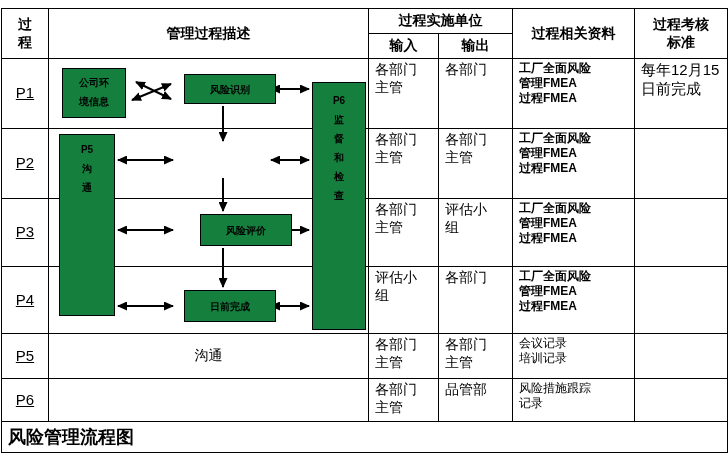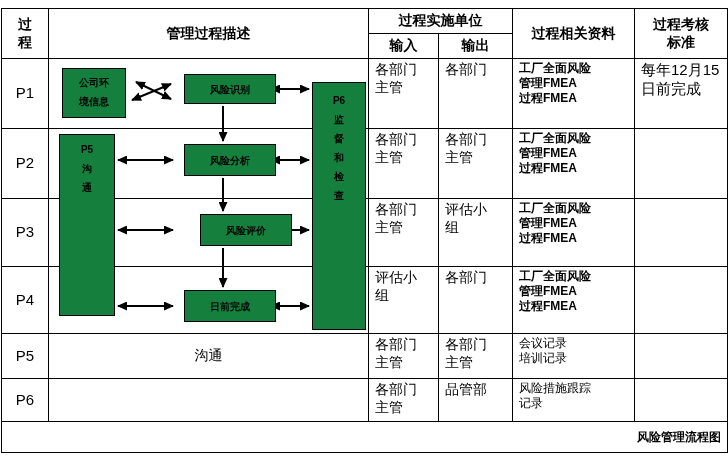--- a/index.html
+++ b/index.html
@@ -11,25 +11,25 @@
   table.main {
     position:absolute; left:1px; top:8px; width:726px;
     border-collapse:collapse; table-layout:fixed;
   }
   td, th {
     border:1px solid #000; padding:2px 6px;
     font-size:14px; font-weight:normal; vertical-align:top;
     white-space:pre-line; overflow:hidden; line-height:1.25;
   }
   thead th { text-align:center; vertical-align:middle; font-weight:bold; }
-  .col-p { text-align:center; vertical-align:middle; font-size:15px; }
+  .col-p { text-align:center; vertical-align:middle; font-size:15px;text-decoration:underline; }
   .desc-cell { text-align:center; vertical-align:middle; }
   .cell-materials { font-weight:bold; font-size:12px; }
   .cell-standard { font-size:15px; }
-  tr.title-row td { text-align:right; vertical-align:middle; font-weight:bold; font-size:12px; }
+  tr.title-row td { text-align:left; vertical-align:middle; font-weight:bold; font-size:18px; }
 
   .flow { position:absolute; left:0; top:0; width:728px; height:460px; z-index:5; pointer-events:none; }
   .fbox {
     position:absolute; border:1px solid #000; background:#15803d;
     text-align:center; font-weight:bold; font-size:10px; line-height:19px;
     white-space:pre-line;
   }
   .fbox.center { display:flex; align-items:center; justify-content:center;margin-left:8px; }
   .flow svg { position:absolute; left:0; top:0; }
   .flow line { stroke:#000; stroke-width:2; }
@@ -159,21 +159,20 @@
     <line x1="118" y1="160" x2="173" y2="160" marker-start="url(#ah)" marker-end="url(#ah)"></line>
     <line x1="118" y1="230" x2="173" y2="230" marker-start="url(#ah)" marker-end="url(#ah)"></line>
     <line x1="118" y1="306" x2="173" y2="306" marker-start="url(#ah)" marker-end="url(#ah)"></line>
   </svg>
 
   <div class="fbox" style="left:62px; top:68px; width:64px; height:50px; padding-top:4px;">公司环
 境信息</div>
 
   <div class="fbox center" style="left:176px; top:74px; width:92px; height:30px;">风险识别</div>
 
-  <div class="fbox center" style="left:176px; top:144px; width:92px; height:32px;">风险分析</div>
 
   <div class="fbox center" style="left:192px; top:214px; width:92px; height:32px;">风险评价</div>
 
   <div class="fbox center" style="left:176px; top:290px; width:92px; height:32px;">日前完成</div>
 
   <div class="fbox" style="left:59px; top:134px; width:56px; height:182px; padding-top:5px;">P5
 沟
 通</div>
 
   <div class="fbox" style="left:312px; top:82px; width:54px; height:248px; padding-top:8px;">P6

